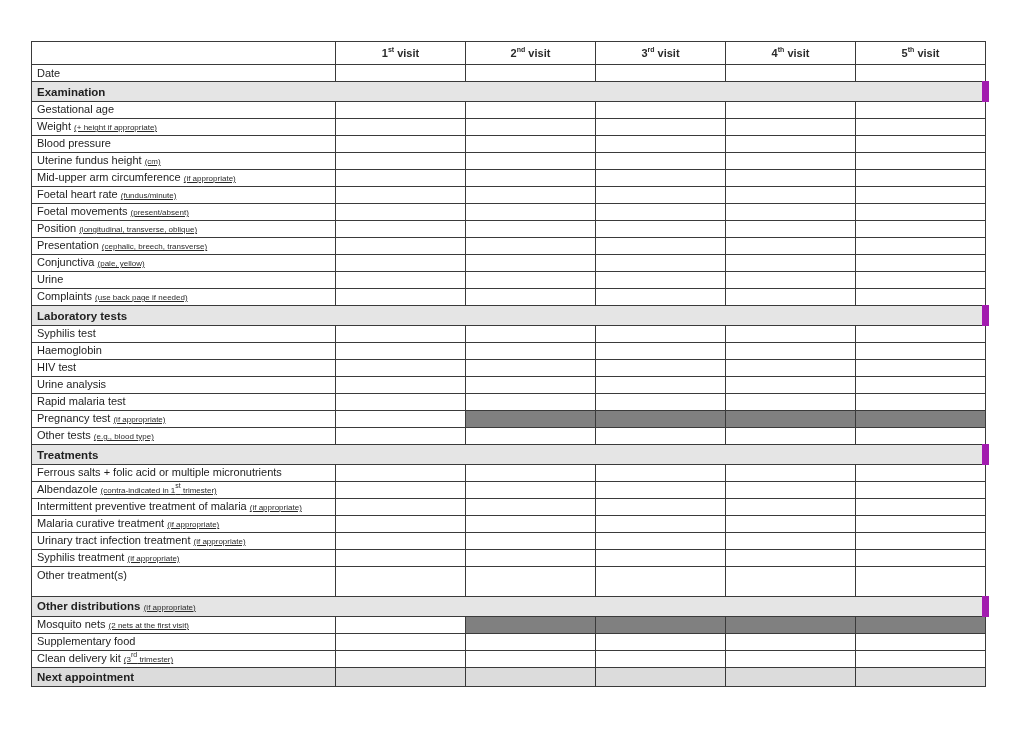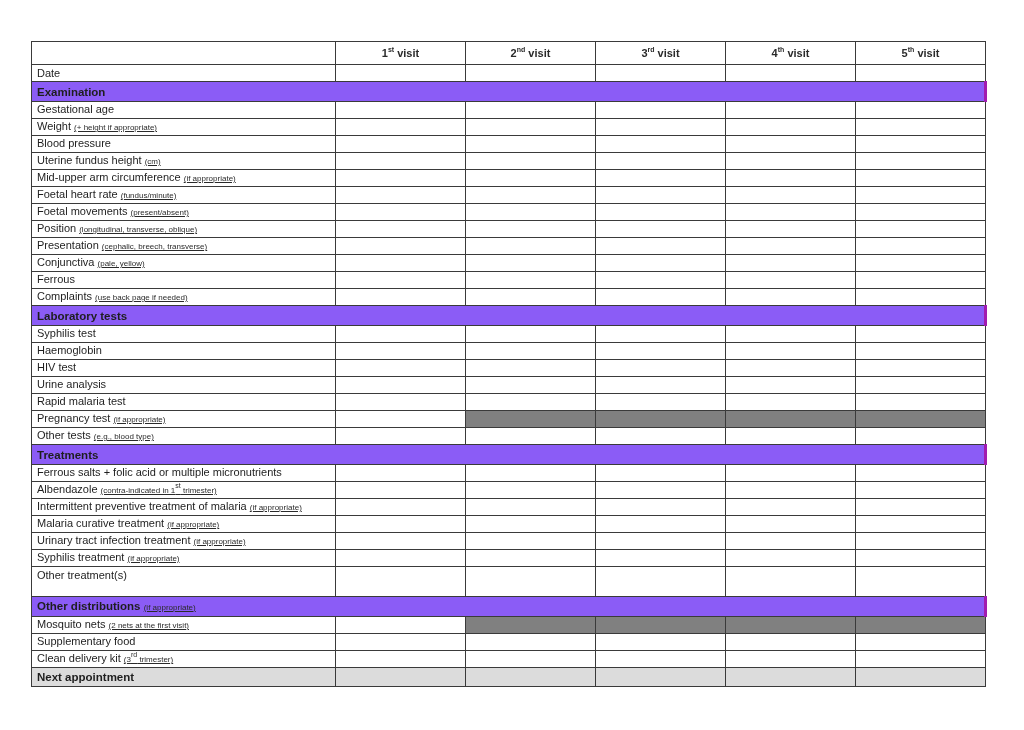--- a/index.html
+++ b/index.html
@@ -48,27 +48,27 @@
     }
     .form-table th.corner { height: 22px; }
     .form-table tr.date-row td { height: 16px; }
     sup { font-size: 7px; line-height: 0; vertical-align: 5px; }
     .note {
       font-size: 8px;
       color: #2a2a2a;
       text-decoration: underline;
     }
     tr.section td {
-      background: #8b5cf6;
+      background: #e5e5e5;
       font-weight: bold;
       font-size: 11.5px;
       height: 19px;
       color: #1e1e1e;
       border-left: 1px solid #3a3a3a;
-      border-right: 3px solid #a21caf;
+      border-right: 7px solid #a21caf;
     }
     tr.section td .note { font-weight: normal; }
     tr.tall td { height: 28px; vertical-align: top; padding-top: 1px; }
     td.blocked { background: #808080; }
     tr.next-row td { background: #dcdcdc; height: 18px; margin-left: 18px; }
     tr.next-row td.next-label { font-weight: bold; font-size: 11.5px; }
     td.cell { padding: 0; }
   </style>
 </head>
 <body>
@@ -179,21 +179,21 @@
       </tr>
   <tr>
         <td><span>Conjunctiva </span><span class="note"> (pale, yellow)</span></td>
         <td class="cell"></td>
         <td class="cell"></td>
         <td class="cell"></td>
         <td class="cell"></td>
         <td class="cell"></td>
       </tr>
   <tr>
-        <td><span>Ferrous</span><span class="note"></span></td>
+        <td><span>Urine</span><span class="note"></span></td>
         <td class="cell"></td>
         <td class="cell"></td>
         <td class="cell"></td>
         <td class="cell"></td>
         <td class="cell"></td>
       </tr>
   <tr>
         <td><span>Complaints </span><span class="note">(use back page if needed)</span></td>
         <td class="cell"></td>
         <td class="cell"></td>

